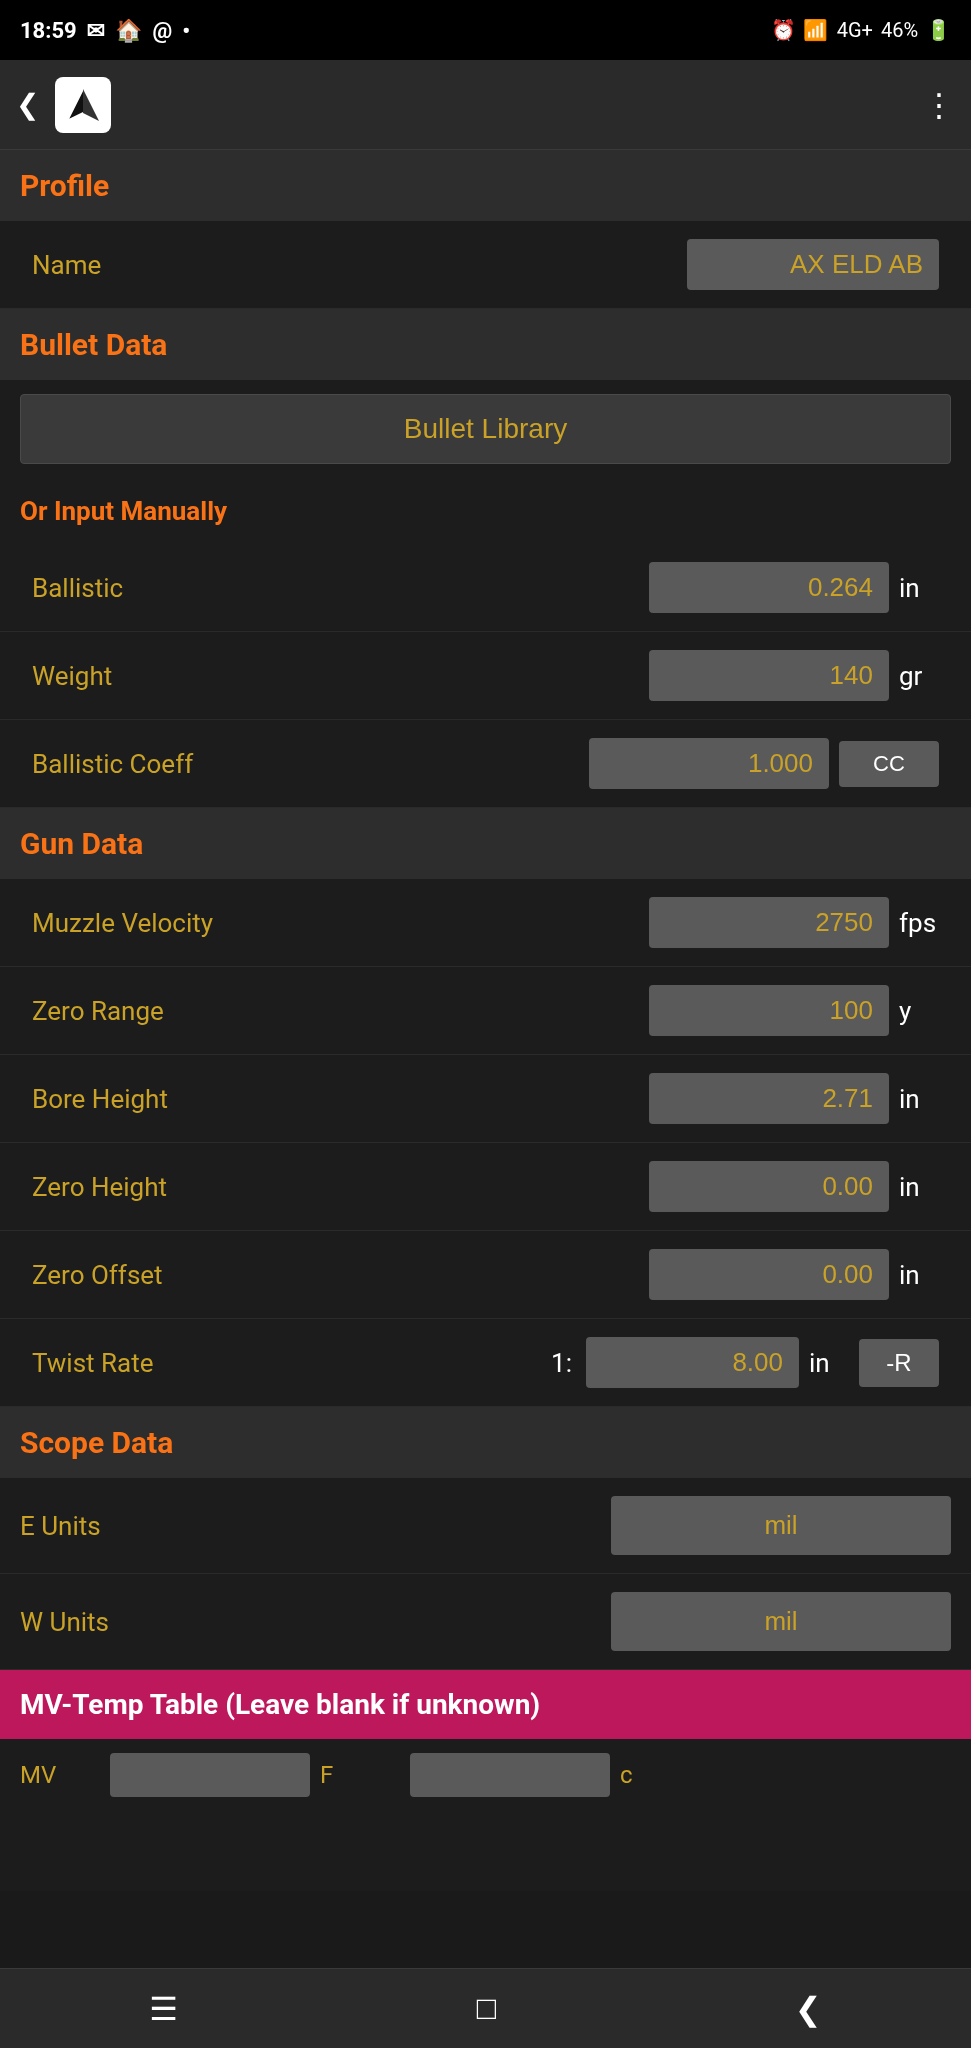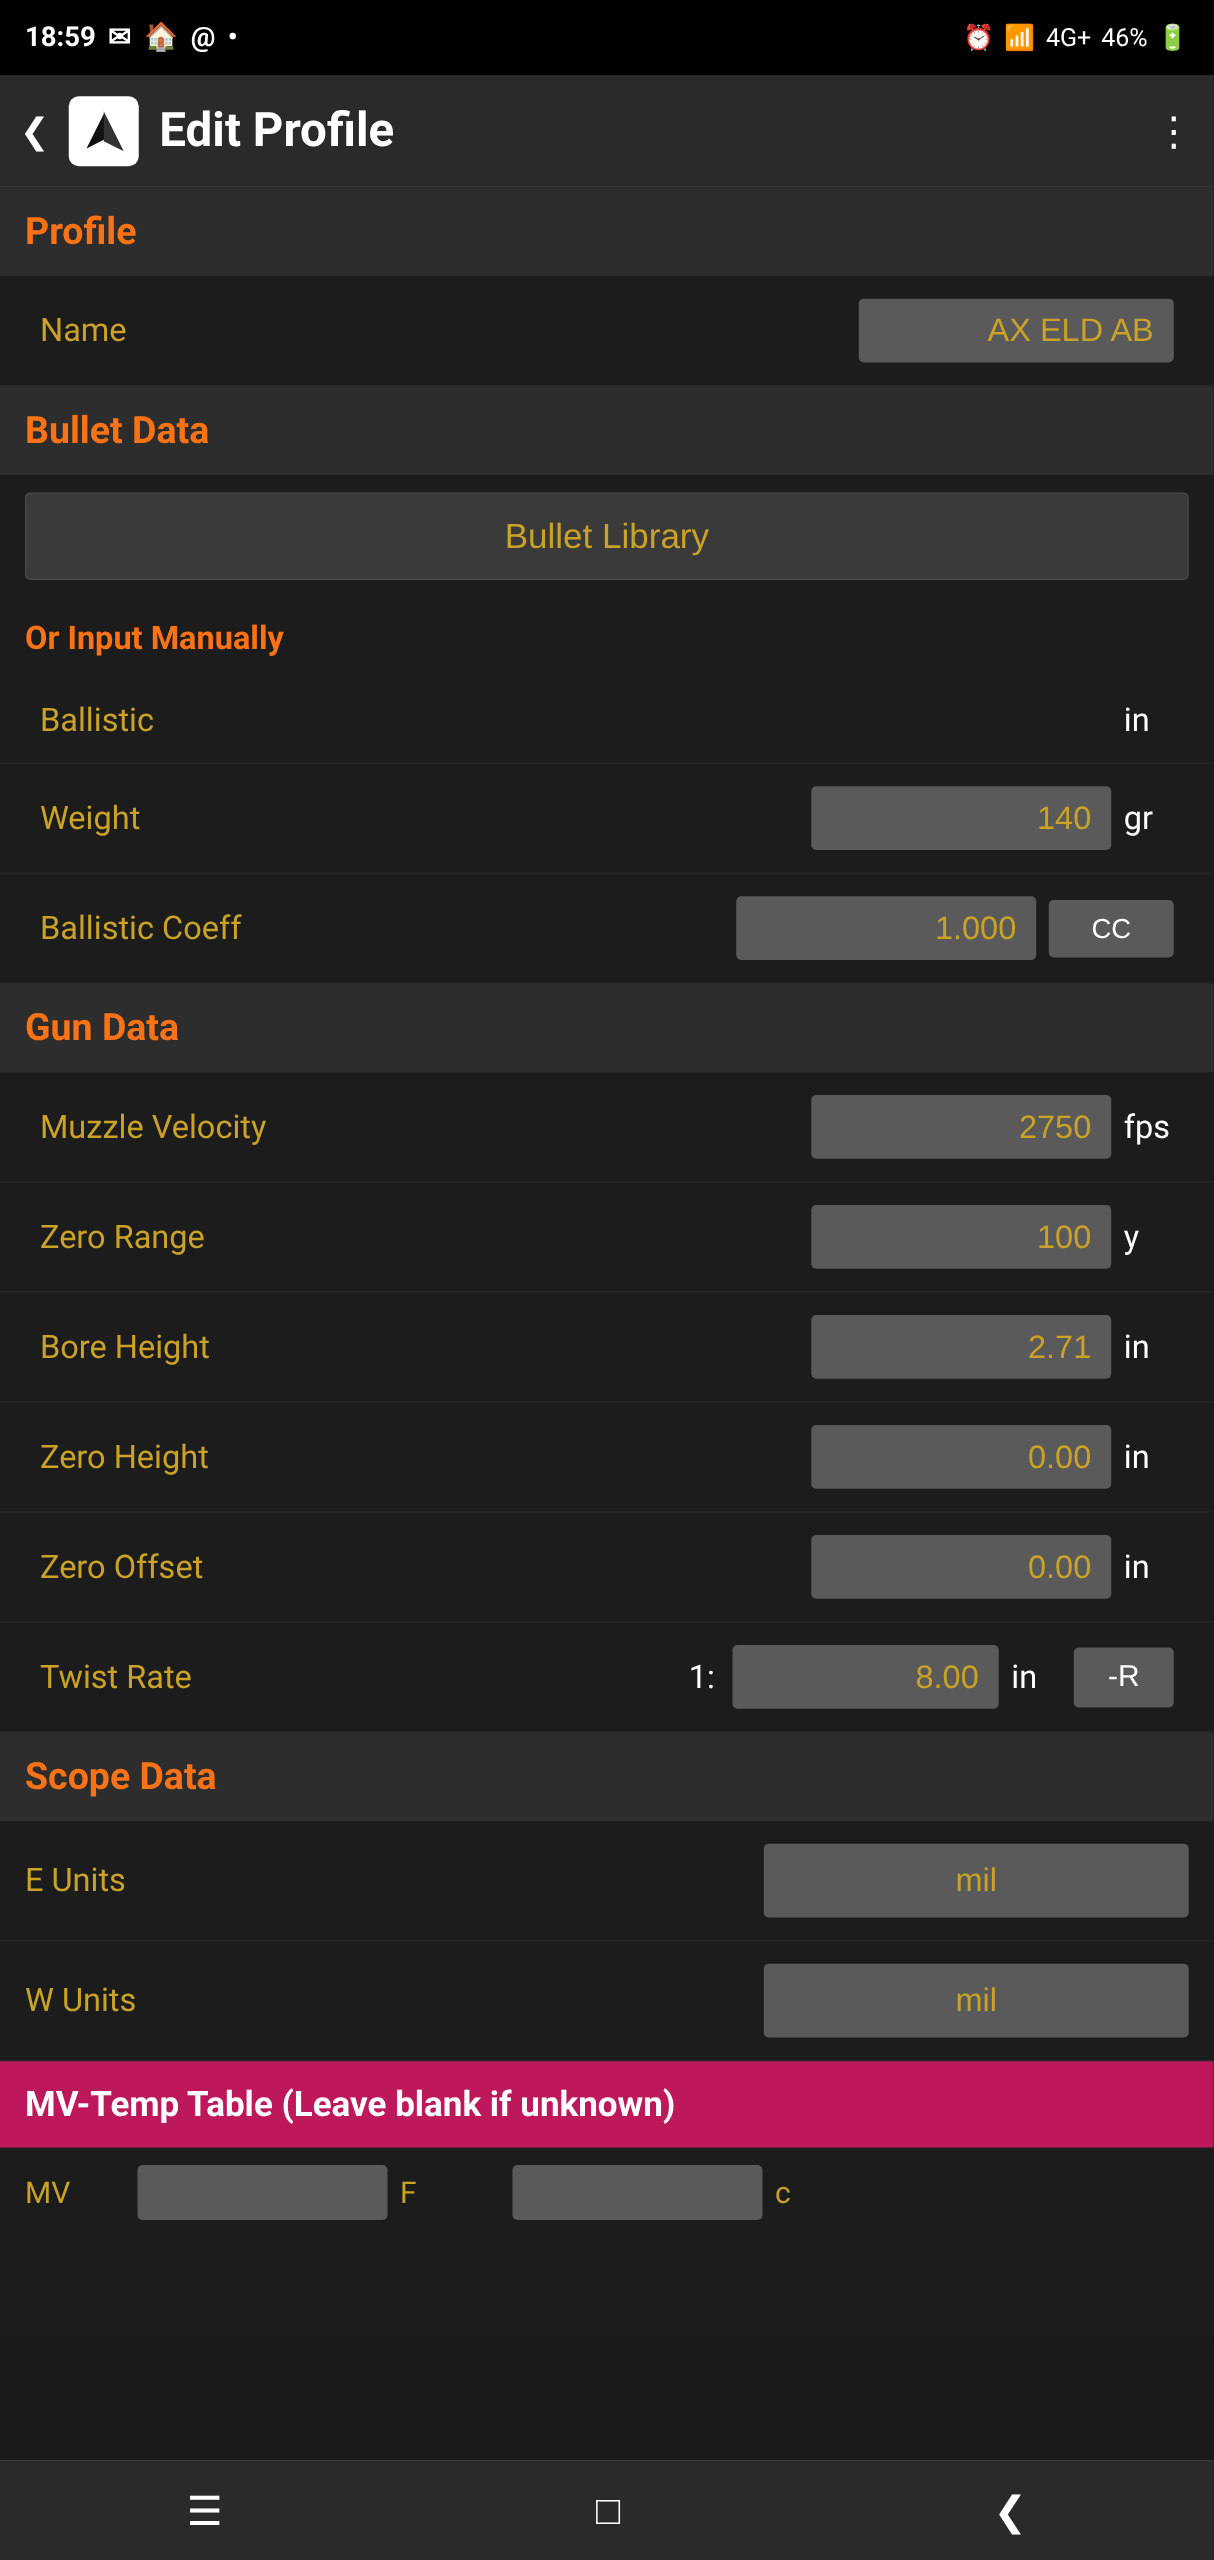--- a/index.html
+++ b/index.html
@@ -285,21 +285,20 @@
 
 <div class="app-bar">
   <div class="app-bar-left">
     <span class="back-icon">❮</span>
     <div class="app-logo">
       <svg width="40" height="40" viewBox="0 0 40 40">
         <polygon points="20,4 36,36 20,28 4,36" fill="#111" stroke="#fff" stroke-width="2"></polygon>
         <polygon points="20,4 36,36 20,28" fill="#333"></polygon>
       </svg>
     </div>
-    <span class="app-title">Edit Profile</span>
   </div>
   <span class="menu-icon">⋮</span>
 </div>
 
 <div class="content">
 
   <div class="section-header">Profile</div>
 
   <div class="field-row">
     <span class="field-label">Name</span>
@@ -307,20 +306,21 @@
   </div>
 
   <div class="section-header">Bullet Data</div>
 
   <button class="btn-full">Bullet Library</button>
 
   <div class="section-header" style="background:#1c1c1c; font-size:26px; font-weight:bold;">Or Input Manually</div>
 
   <div class="field-row">
     <span class="field-label">Ballistic</span>
+    <input class="field-input" type="text" value="0.264" style="">
     <span class="field-unit">in</span>
   </div>
 
   <div class="field-row">
     <span class="field-label">Weight</span>
     <input class="field-input" type="text" value="140" style="">
     <span class="field-unit">gr</span>
   </div>
 
   <div class="field-row">

